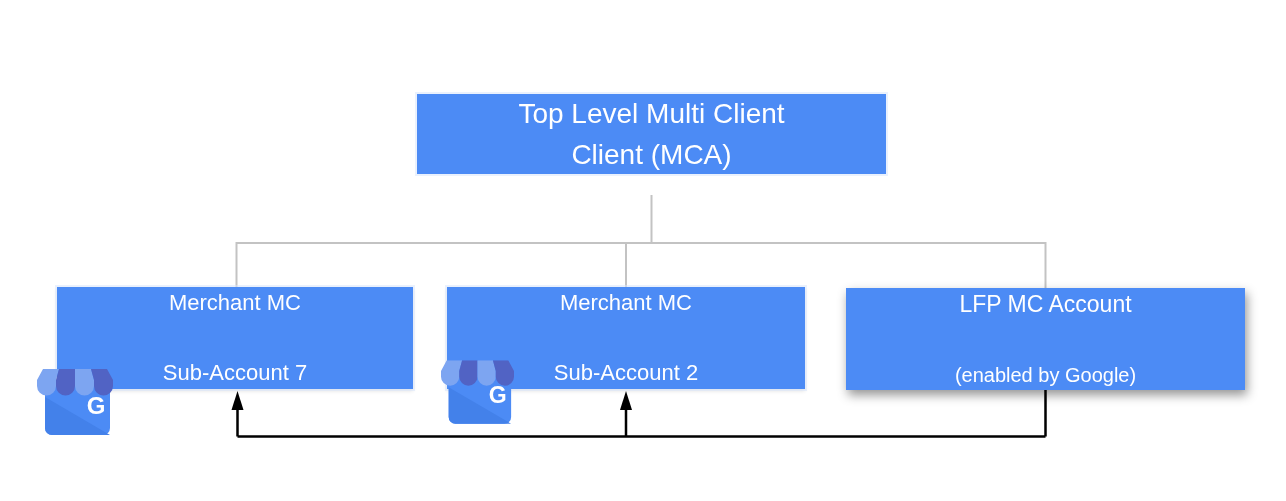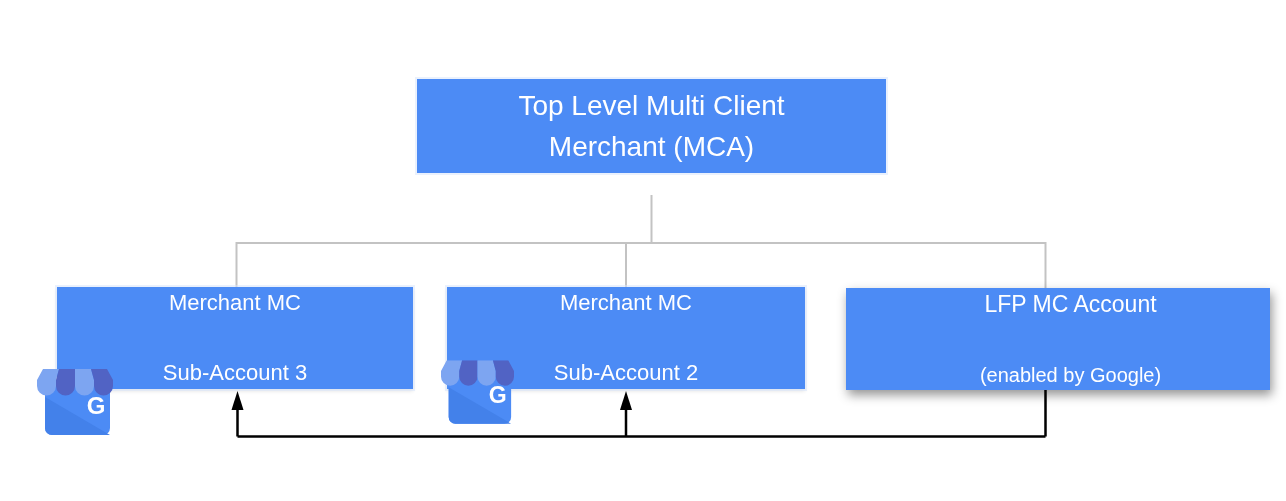--- a/index.html
+++ b/index.html
@@ -42,32 +42,32 @@
     background:var(--box-blue);
     color:var(--text-white);
     display:flex;
     flex-direction:column;
     align-items:center;
     justify-content:center;
     text-align:center;
     box-shadow:0 0 0 2px rgba(217,230,252,0.55);
   }
   .node-root{
-    left:417px;top:79px;width:469px;height:94px;
+    left:417px;top:94px;width:469px;height:80px;
     font-size:28px;line-height:41px;
   }
   .node-child{
     font-size:22px;line-height:32px;justify-content:space-between;
   }
   .node-sub1{left:57px;top:287px;width:356px;height:102px;
     box-shadow:0 0 0 2px rgba(217,230,252,0.55), 0 2px 4px rgba(0,0,0,0.12);}
   .node-sub2{left:447px;top:287px;width:358px;height:102px;
     box-shadow:0 0 0 2px rgba(217,230,252,0.55), 0 2px 4px rgba(0,0,0,0.12);}
   .node-lfp{left:846px;top:288px;width:399px;height:102px;
-    box-shadow:2px 5px 10px rgba(0,0,0,0.42);padding-left:25px;}
+    box-shadow:2px 5px 10px rgba(0,0,0,0.42);}
   .node-lfp .l1{font-size:23px;line-height:33px;}
   .node-lfp .l2{font-size:20px;line-height:29px;margin-top:28px;}
   .gmb-icon{
     position:absolute;
     z-index:3;
   }
   .gmb-icon-1{left:37px;top:369px;width:76px;height:68px;}
   .gmb-icon-2{left:441px;top:360px;width:73px;height:66px;}
   .aw-l{fill:var(--gmb-awning-light);}
   .aw-d{fill:var(--gmb-awning-dark);}
@@ -101,26 +101,26 @@
     <path class="gray-line" d="M651.5 195 V243 M236.5 243 H1045.5 M236.5 242 V287 M626 242 V287 M1045.5 242 V288"></path>
 
     <path class="black-line" d="M1045.5 390 V436.5 M1045.5 436.5 H237.5 M237.5 436.5 V410 M626 436.5 V410"></path>
 
     <polygon class="arrowhead" points="231.5,410 243.5,410 237.5,391"></polygon>
     <polygon class="arrowhead" points="620,410 632,410 626,391"></polygon>
   </svg>
 
   <div class="node node-root">
     <span class="l1">Top Level Multi Client</span>
-    <span class="l2">Merchant (MCA)</span>
+    <span class="l2">Client (MCA)</span>
   </div>
 
   <div class="node node-child node-sub1">
     <span class="l1">Merchant MC</span>
-    <span class="l2">Sub-Account 3</span>
+    <span class="l2">Sub-Account 7</span>
   </div>
 
   <div class="node node-child node-sub2">
     <span class="l1">Merchant MC</span>
     <span class="l2">Sub-Account 2</span>
   </div>
 
   <div class="node node-child node-lfp">
     <span class="l1">LFP MC Account</span>
     <span class="l2">(enabled by Google)</span>

